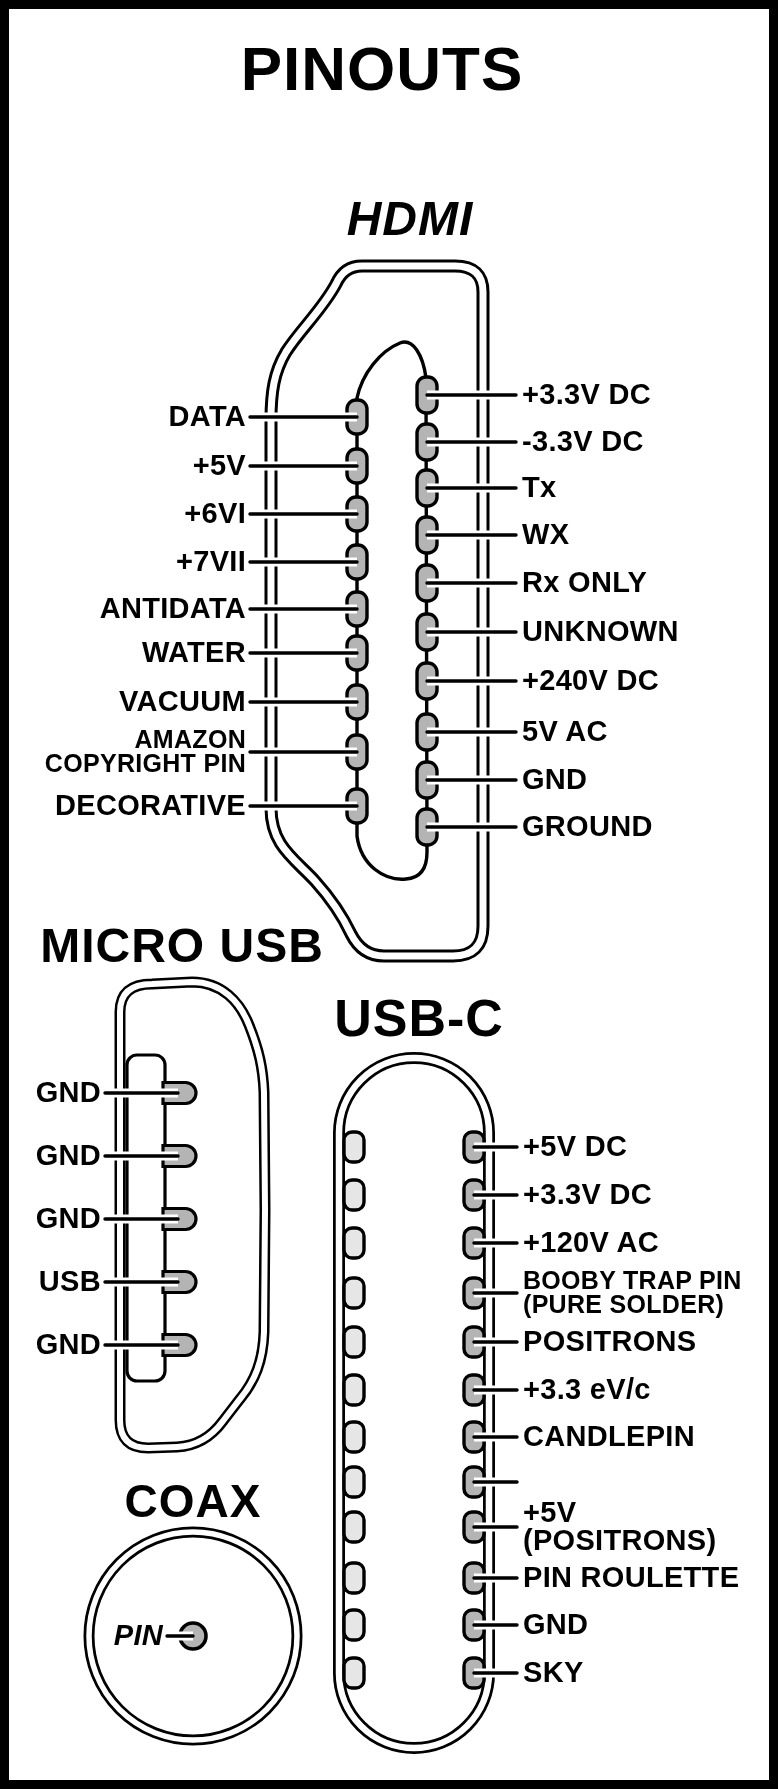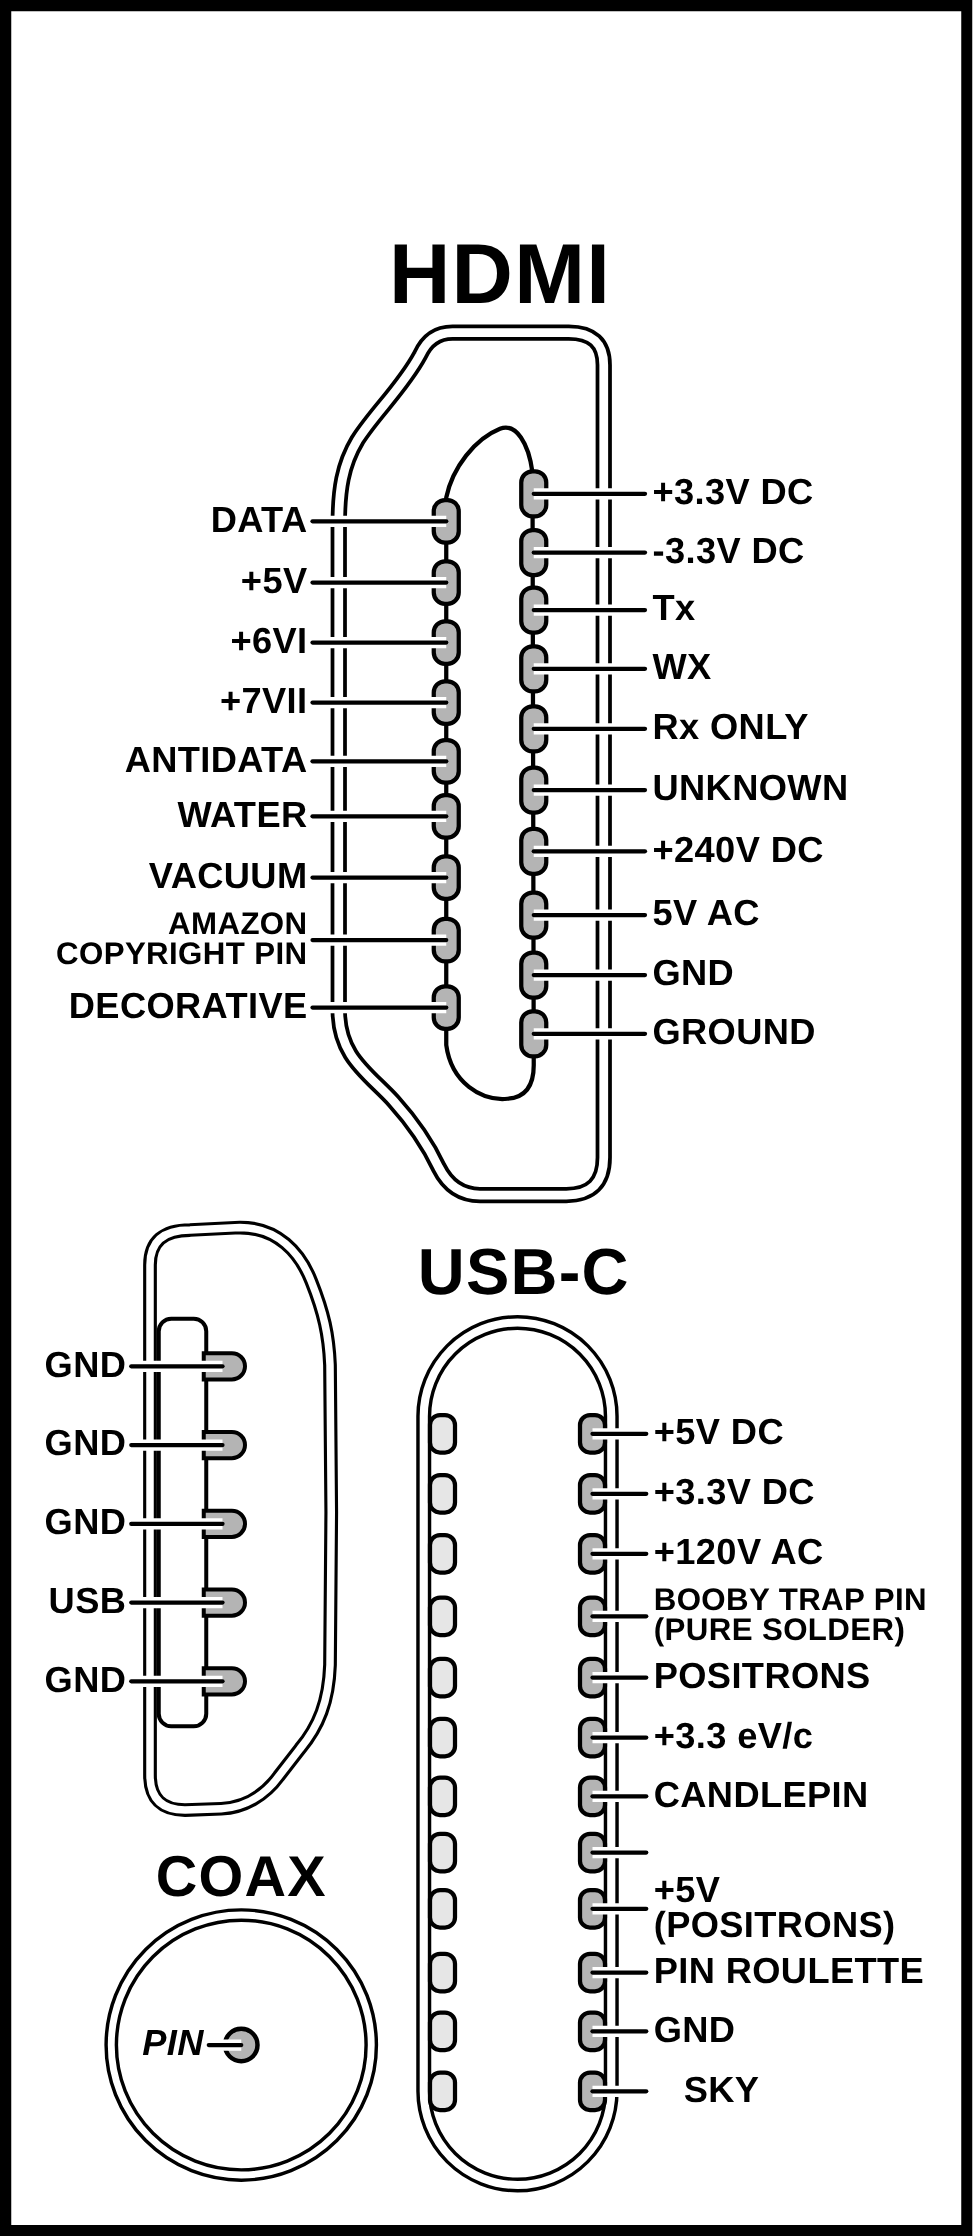--- a/index.html
+++ b/index.html
@@ -180,21 +180,23 @@
       <circle cx="193" cy="1636" r="104" fill="none" stroke="#ffffff" stroke-width="5.5"></circle>
       <g id="g-coax">
           <circle cx="193" cy="1636" r="13" fill="#b4b4b4" stroke="#000" stroke-width="3.6"></circle>
           <line x1="167" y1="1636" x2="193" y2="1636" stroke="#fff" stroke-width="9"></line>
           <line x1="167" y1="1636" x2="193" y2="1636" stroke="#000" stroke-width="3.4" stroke-linecap="round"></line>
         </g>
     </g>
   </svg>
 
   <div class="labels" id="labels">
-    <div class="heading" style="left:400px;top:219px;font-size:68px;">HDMI</div>
+    <div class="heading" style="left:382px;top:69px;font-size:62px;">PINOUTS</div>
+    <div class="heading" style="left:410px;top:219px;font-size:48px;font-style:italic;">HDMI</div>
+    <div class="heading" style="left:182px;top:946px;font-size:48px;">MICRO USB</div>
     <div class="heading" style="left:419px;top:1018px;font-size:52px;">USB-C</div>
     <div class="heading" style="left:193px;top:1501px;font-size:46px;">COAX</div>
   <div class="pin-label" style="top: 417px; right: 532px; text-align: right;">DATA</div>
       <div class="pin-label" style="top: 466px; right: 532px; text-align: left;">+5V</div>
       <div class="pin-label" style="top: 514px; right: 532px; text-align: right;">+6VI</div>
       <div class="pin-label" style="top: 562px; right: 532px; text-align: right;">+7VII</div>
       <div class="pin-label" style="top: 609px; right: 532px; text-align: right;">ANTIDATA</div>
       <div class="pin-label" style="top: 653px; right: 532px; text-align: right;">WATER</div>
       <div class="pin-label" style="top: 702px; right: 532px; text-align: right;">VACUUM</div>
       <div class="pin-label two-line" style="top: 752px; right: 532px; text-align: right;">AMAZON
@@ -214,21 +216,21 @@
       <div class="pin-label" style="top: 1195px; left: 523px;">+3.3V DC</div>
       <div class="pin-label" style="top: 1243px; left: 523px;">+120V AC</div>
       <div class="pin-label two-line" style="top: 1293px; left: 523px;">BOOBY TRAP PIN
 (PURE SOLDER)</div>
       <div class="pin-label" style="top: 1342px; left: 523px;">POSITRONS</div>
       <div class="pin-label" style="top: 1390px; left: 523px;">+3.3 eV/c</div>
       <div class="pin-label" style="top: 1437px; left: 523px;">CANDLEPIN</div>
       <div class="pin-label" style="top: 1527px; left: 523px;">+5V (POSITRONS)</div>
       <div class="pin-label" style="top: 1578px; left: 523px;">PIN ROULETTE</div>
       <div class="pin-label" style="top: 1625px; left: 523px;">GND</div>
-      <div class="pin-label" style="top: 1673px; left: 523px; margin-left: 24px;">SKY</div>
+      <div class="pin-label" style="top: 1673px; left: 523px;">SKY</div>
       <div class="pin-label" style="top: 1093px; right: 677px; text-align: right;">GND</div>
       <div class="pin-label" style="top: 1156px; right: 677px; text-align: right;">GND</div>
       <div class="pin-label" style="top: 1219px; right: 677px; text-align: right;">GND</div>
       <div class="pin-label" style="top: 1282px; right: 677px; text-align: right;">USB</div>
       <div class="pin-label" style="top: 1345px; right: 677px; text-align: right;">GND</div>
       <div class="pin-label" style="top: 1636px; right: 615px; text-align: right; font-style: italic;">PIN</div>
     </div>
 </div>
 
 </body></html>

